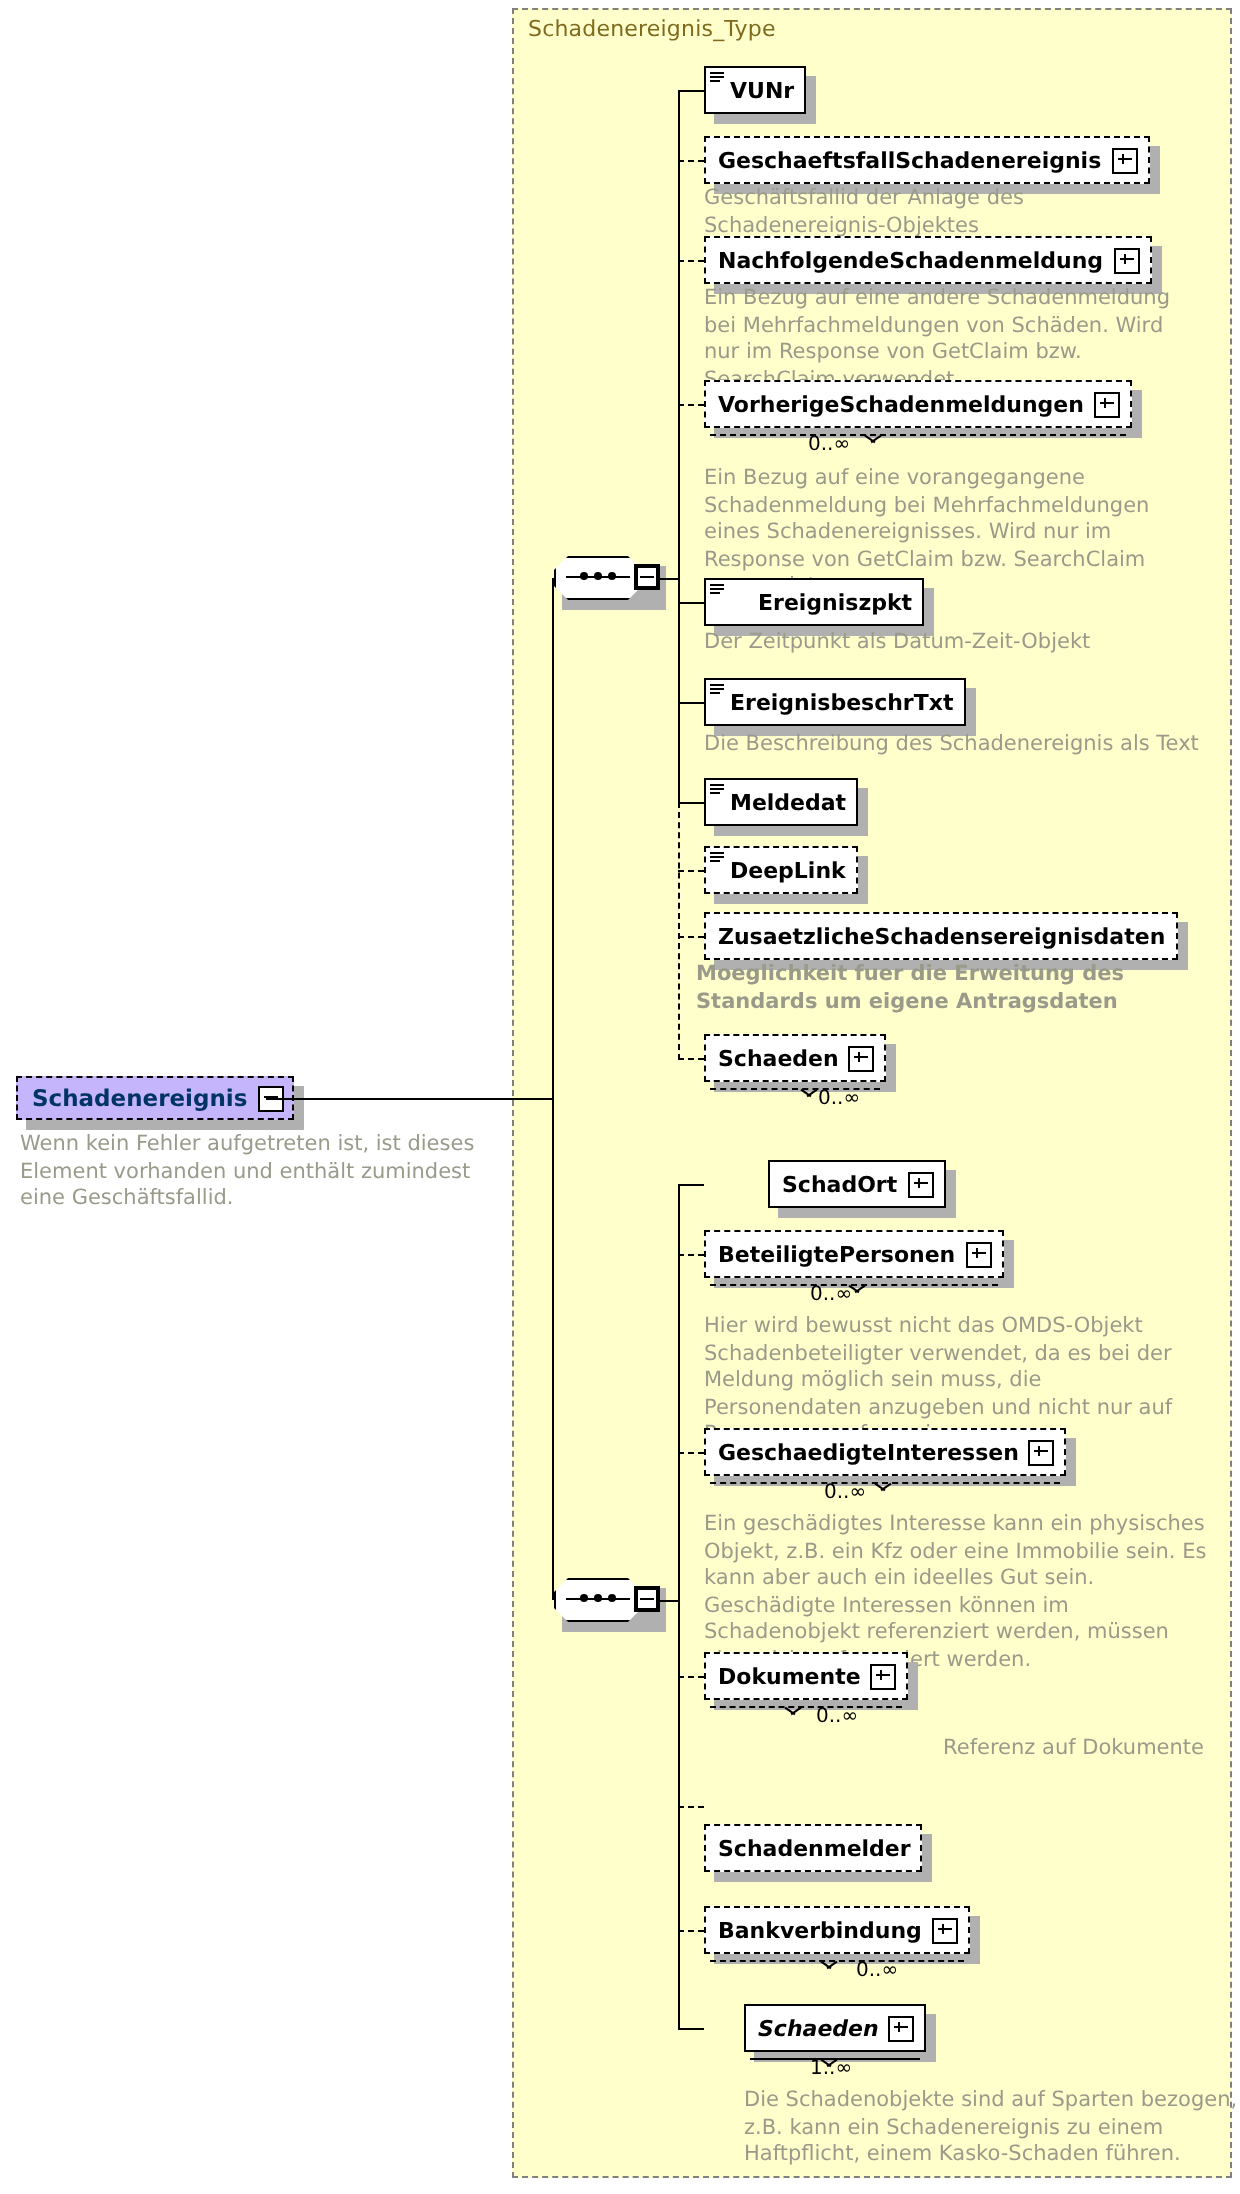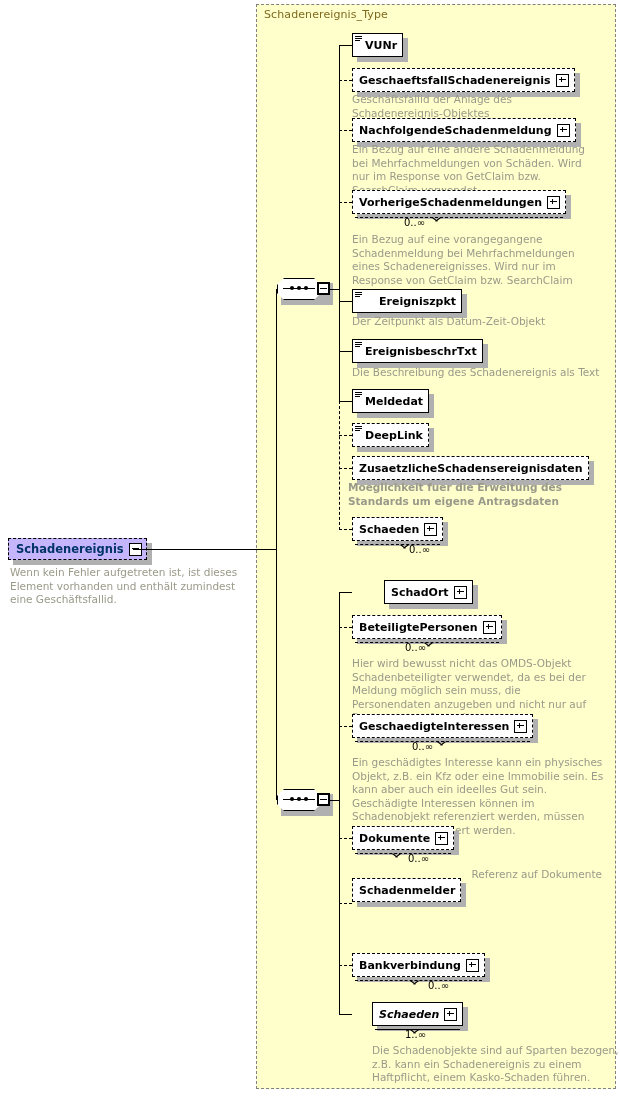--- a/index.html
+++ b/index.html
@@ -328,21 +328,21 @@
       <span class="label">Dokumente</span>
       <span class="expander plus"></span>
     </div>
     <div class="dbl"></div>
     <div class="arrow" style="left:40px;"></div>
   </div>
   <div class="card" style="left:408px;top:853px;">0..∞</div>
   <div class="annot" style="left:352px;top:868px;width:250px;text-align:right;">Referenz auf Dokumente</div>
 
   <div class="dln h" style="left:339px;top:903px;width:13px;"></div>
-  <div class="node optional" style="left:352px;top:878px;">
+  <div class="node optional" style="left:352px;top:912px;">
     <div class="shadow"></div>
     <div class="body">
       <span class="label">Schadenmelder</span>
     </div>
   </div>
 
   <div class="dln h" style="left:339px;top:965px;width:13px;"></div>
   <div class="node optional repeat" style="left:352px;top:953px;">
     <div class="shadow"></div>
     <div class="body">

